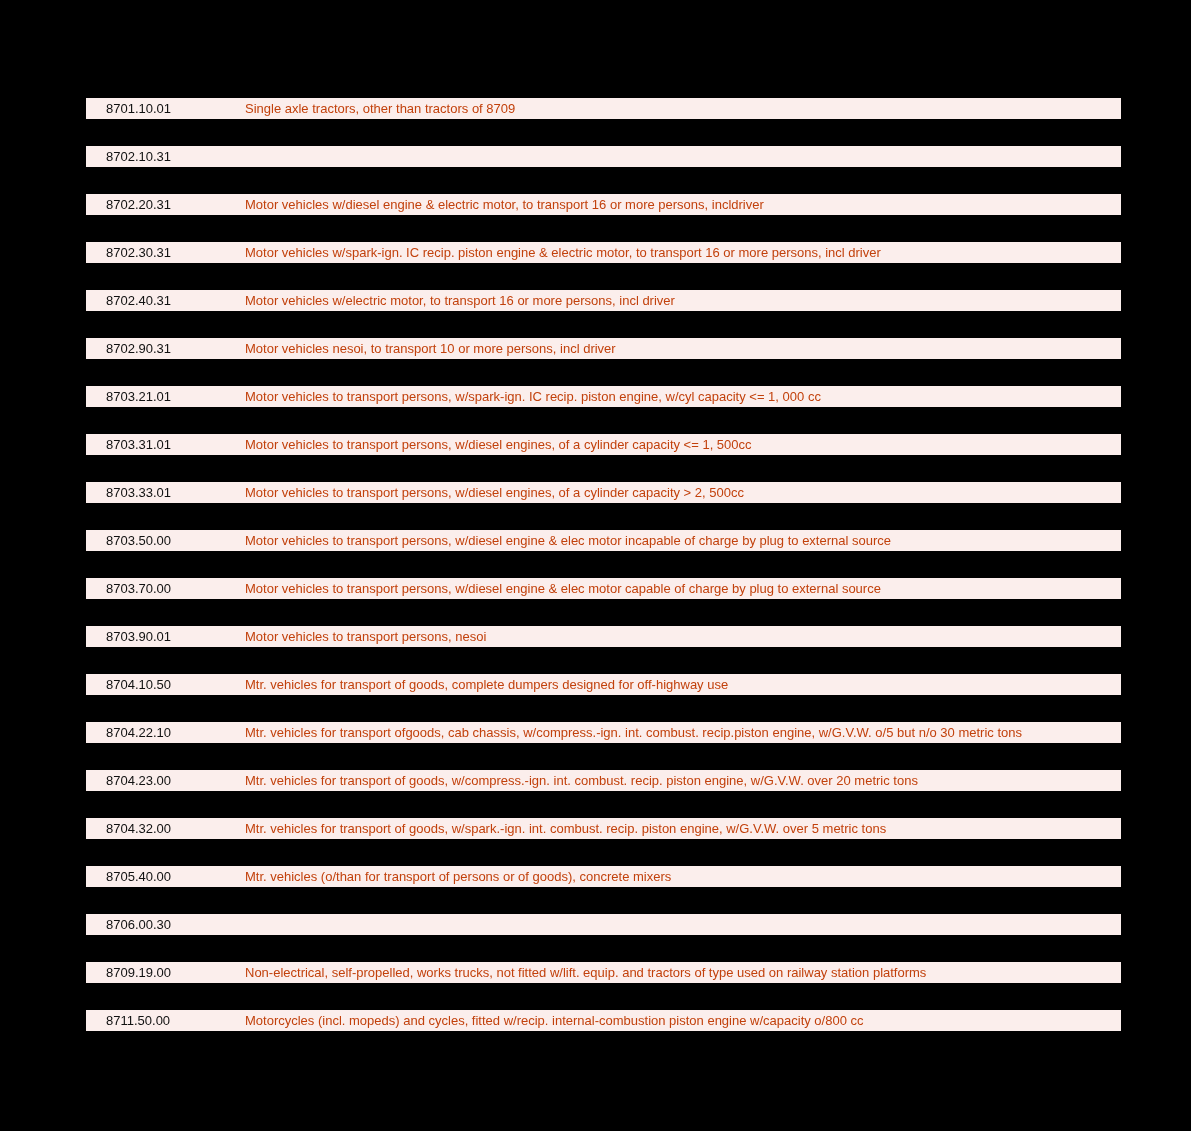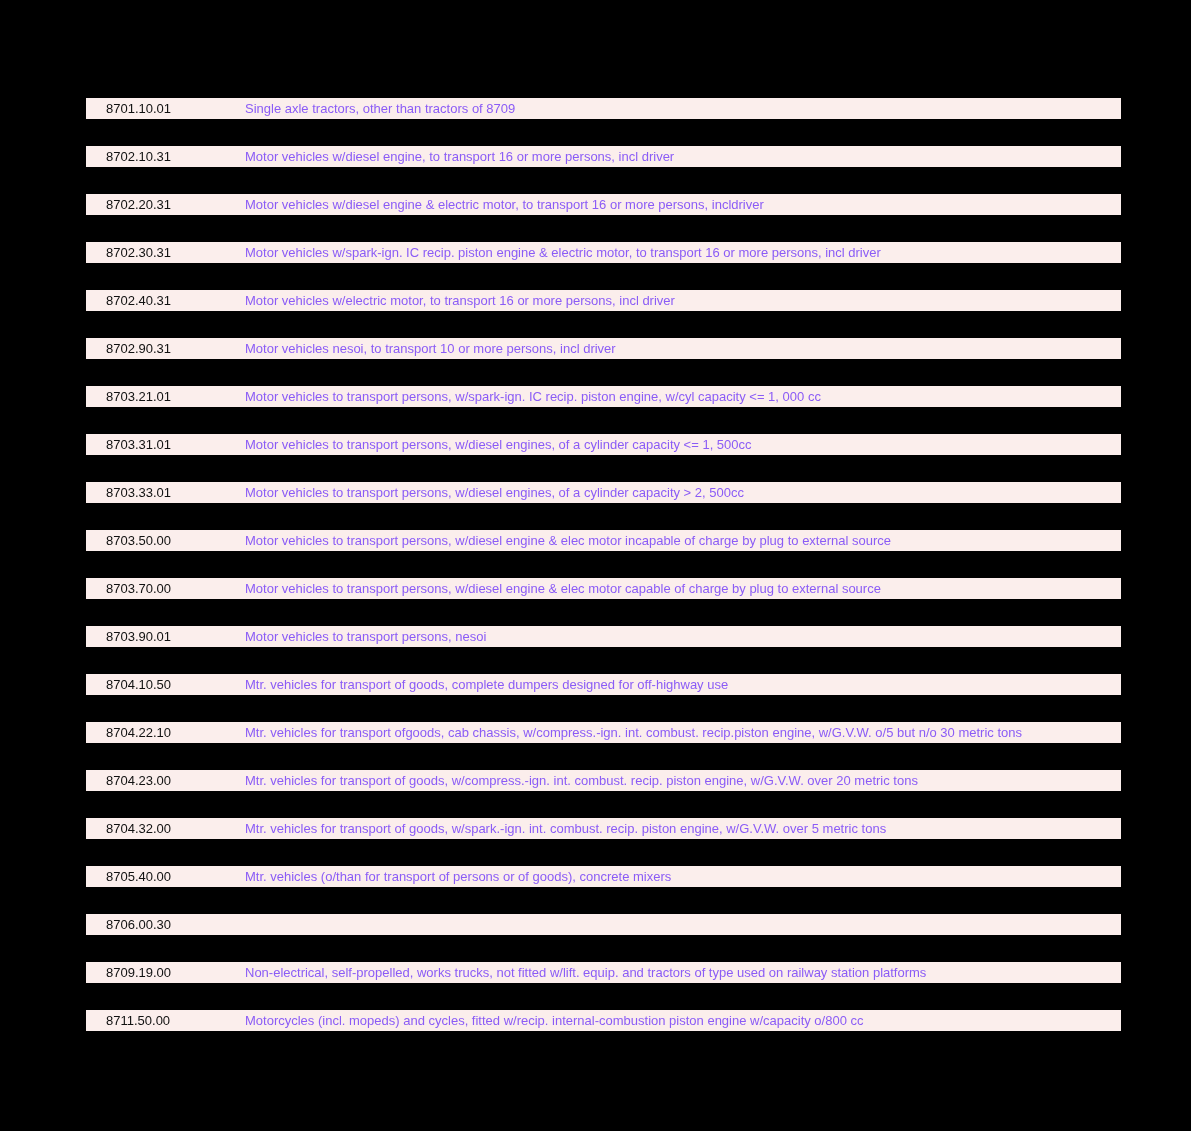--- a/index.html
+++ b/index.html
@@ -41,36 +41,35 @@
     flex: 0 0 139px;
     padding-left: 20px;
     font-size: 13px;
     line-height: 21px;
     color: #111111;
   }
   .desc {
     flex: 1 1 auto;
     font-size: 13px;
     line-height: 21px;
-    color: #8b5cf6;
+    color: #c2410c;
     overflow: hidden;
   }
 </style>
 </head>
 <body>
 
 <div class="page">
   <div class="table" id="table-root">
       <div class="row">
         <div class="code">8701.10.01</div>
         <div class="desc">Single axle tractors, other than tractors of 8709</div>
       </div>
       <div class="row">
         <div class="code">8702.10.31</div>
-        <div class="desc">Motor vehicles w/diesel engine, to transport 16 or more persons, incl driver</div>
       </div>
       <div class="row">
         <div class="code">8702.20.31</div>
         <div class="desc">Motor vehicles w/diesel engine &amp; electric motor, to transport 16 or more persons, incldriver</div>
       </div>
       <div class="row">
         <div class="code">8702.30.31</div>
         <div class="desc">Motor vehicles w/spark-ign. IC recip. piston engine &amp; electric motor, to transport 16 or more persons, incl driver</div>
       </div>
       <div class="row">

